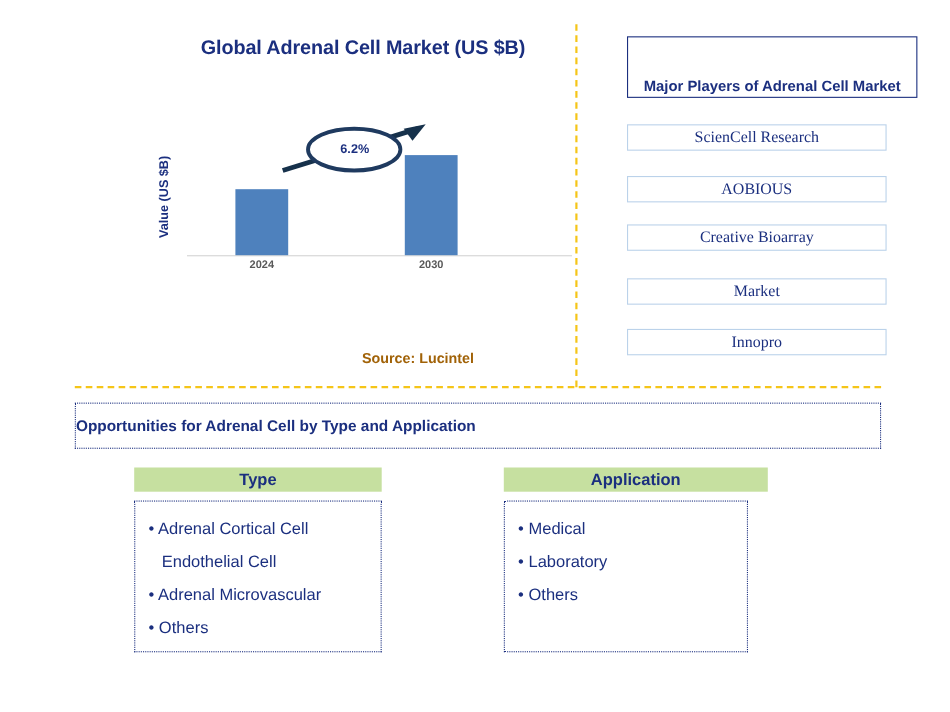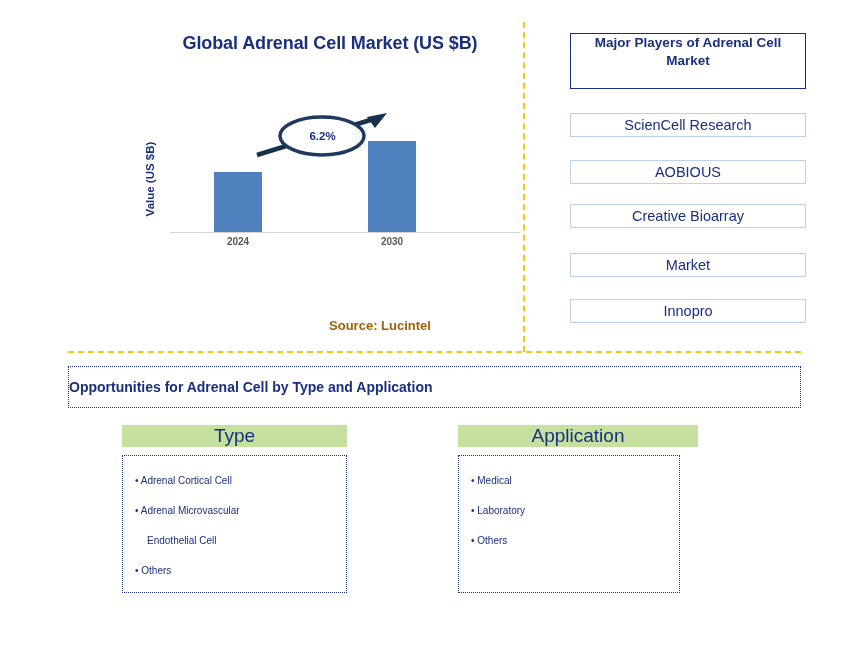--- a/index.html
+++ b/index.html
@@ -136,26 +136,26 @@
     font-size: 13px;
     font-weight: bold;
     color: #a16207;
   }
 
   
   .players-header {
     position: absolute;
     left: 570px;
     top: 33px;
-    width: 236px;
+    width: 264px;
     height: 56px;
     border: 1.5px solid #1B2F7F;
     box-sizing: border-box;
     display: flex;
-    align-items: flex-start;
+    align-items: flex-end;
     justify-content: center;
     padding: 0 6px;
   }
   .players-header-text {
     font-size: 13.5px;
     font-weight: bold;
     color: #1B2F7F;
     text-align: center;
     line-height: 1.35;
   }
@@ -163,20 +163,21 @@
     position: absolute;
     left: 570px;
     width: 236px;
     height: 24px;
     border: 1px solid #BBD2EA;
     box-sizing: border-box;
     display: flex;
     align-items: center;
     justify-content: center;
     background: #ffffff;
+    font-family: Liberation Serif, serif;
   }
   .player-item span {
     font-size: 14.5px;
     color: #1B2F7F;
   }
   .pi-0 { top: 113px; }
   .pi-1 { top: 160px; }
   .pi-2 { top: 204px; }
   .pi-3 { top: 253px; }
   .pi-4 { top: 299px; }
@@ -202,38 +203,38 @@
 
   .cat-head {
     position: absolute;
     height: 22px;
     background: #C6E0A0;
     display: flex;
     align-items: center;
     justify-content: center;
   }
   .cat-head span {
-    font-size: 19px;
-    font-weight: normal;
+    font-size: 15px;
+    font-weight: bold;
     color: #1B2F7F;
   }
   .cat-head-type { left: 122px; top: 425px; width: 225px; }
   .cat-head-app  { left: 458px; top: 425px; width: 240px; }
 
   .cat-box {
     position: absolute;
     border: 1.5px dotted #1B2F7F;
     box-sizing: border-box;
     padding: 10px 0 0 8px;
   }
   .cat-box-type { left: 122px; top: 455px; width: 225px; height: 138px; }
   .cat-box-app  { left: 458px; top: 455px; width: 222px; height: 138px; }
 
   .bullet-line {
-    font-size: 10px;
+    font-size: 15px;
     color: #1B2F7F;
     line-height: 30px;
     white-space: nowrap;
     padding-left: 4px;
   }
   .bullet-line.cont {
     padding-left: 16px;
   }
 </style>
 </head>
@@ -292,22 +293,22 @@
 
   <div class="opp-banner">
     <div class="opp-banner-text">Opportunities for Adrenal Cell by Type and Application</div>
   </div>
 
   <div class="cat-head cat-head-type">
     <span>Type</span>
   </div>
   <div class="cat-box cat-box-type">
     <div class="bullet-line">• Adrenal Cortical Cell</div>
+    <div class="bullet-line cont">Endothelial Cell</div>
     <div class="bullet-line">• Adrenal Microvascular</div>
-    <div class="bullet-line cont">Endothelial Cell</div>
     <div class="bullet-line">• Others</div>
   </div>
 
   <div class="cat-head cat-head-app">
     <span>Application</span>
   </div>
   <div class="cat-box cat-box-app">
     <div class="bullet-line">• Medical</div>
     <div class="bullet-line">• Laboratory</div>
     <div class="bullet-line">• Others</div>

